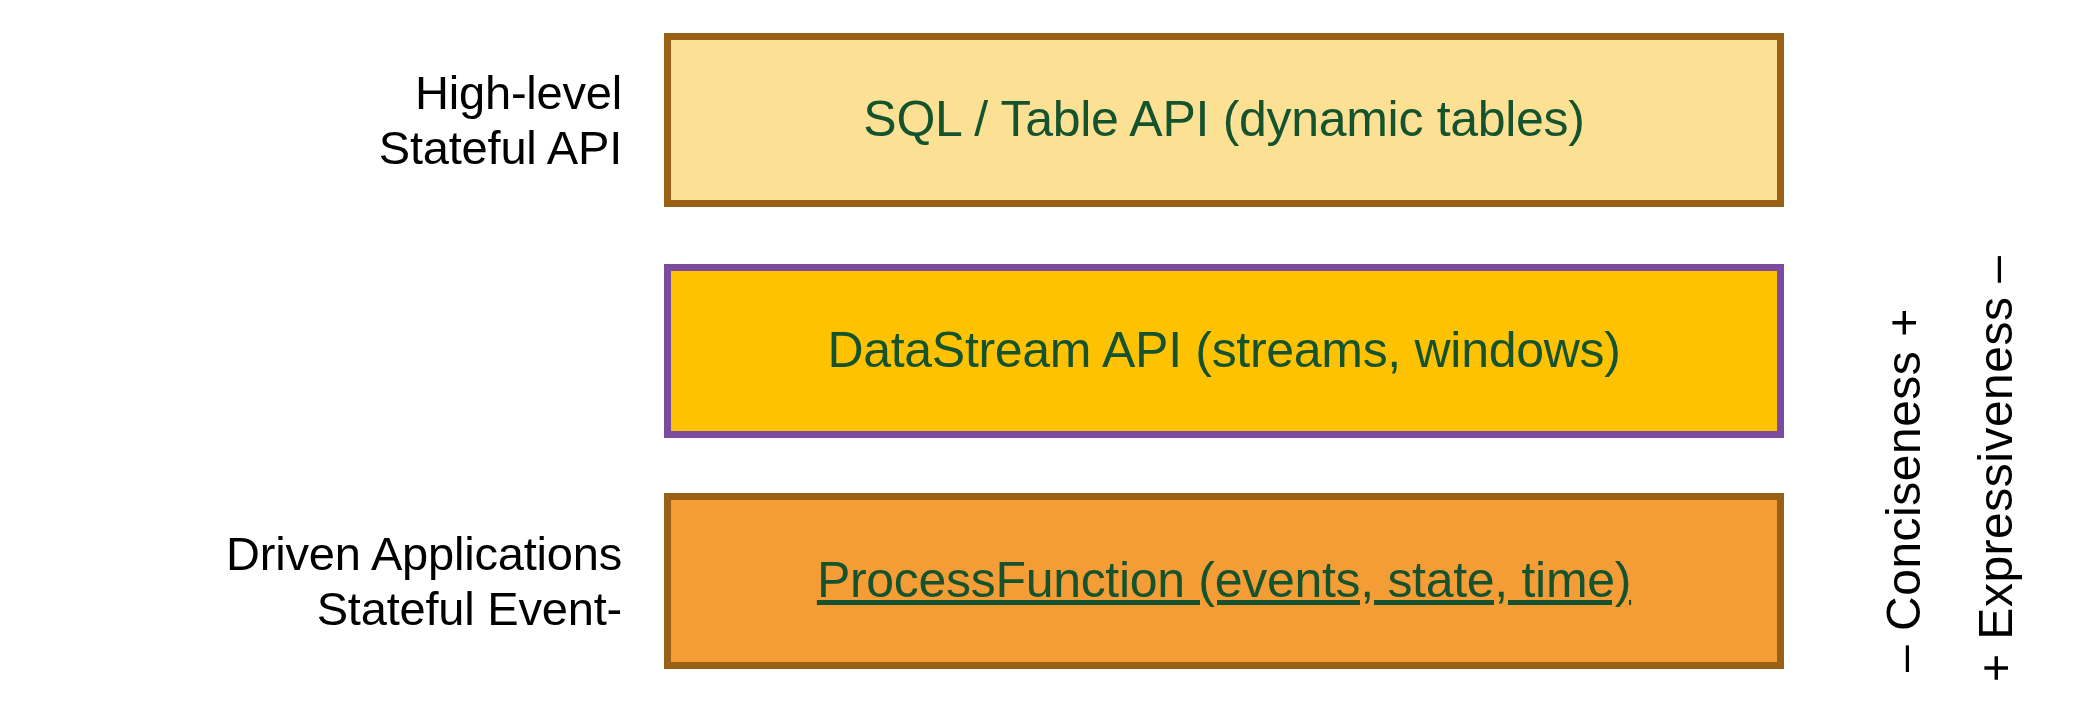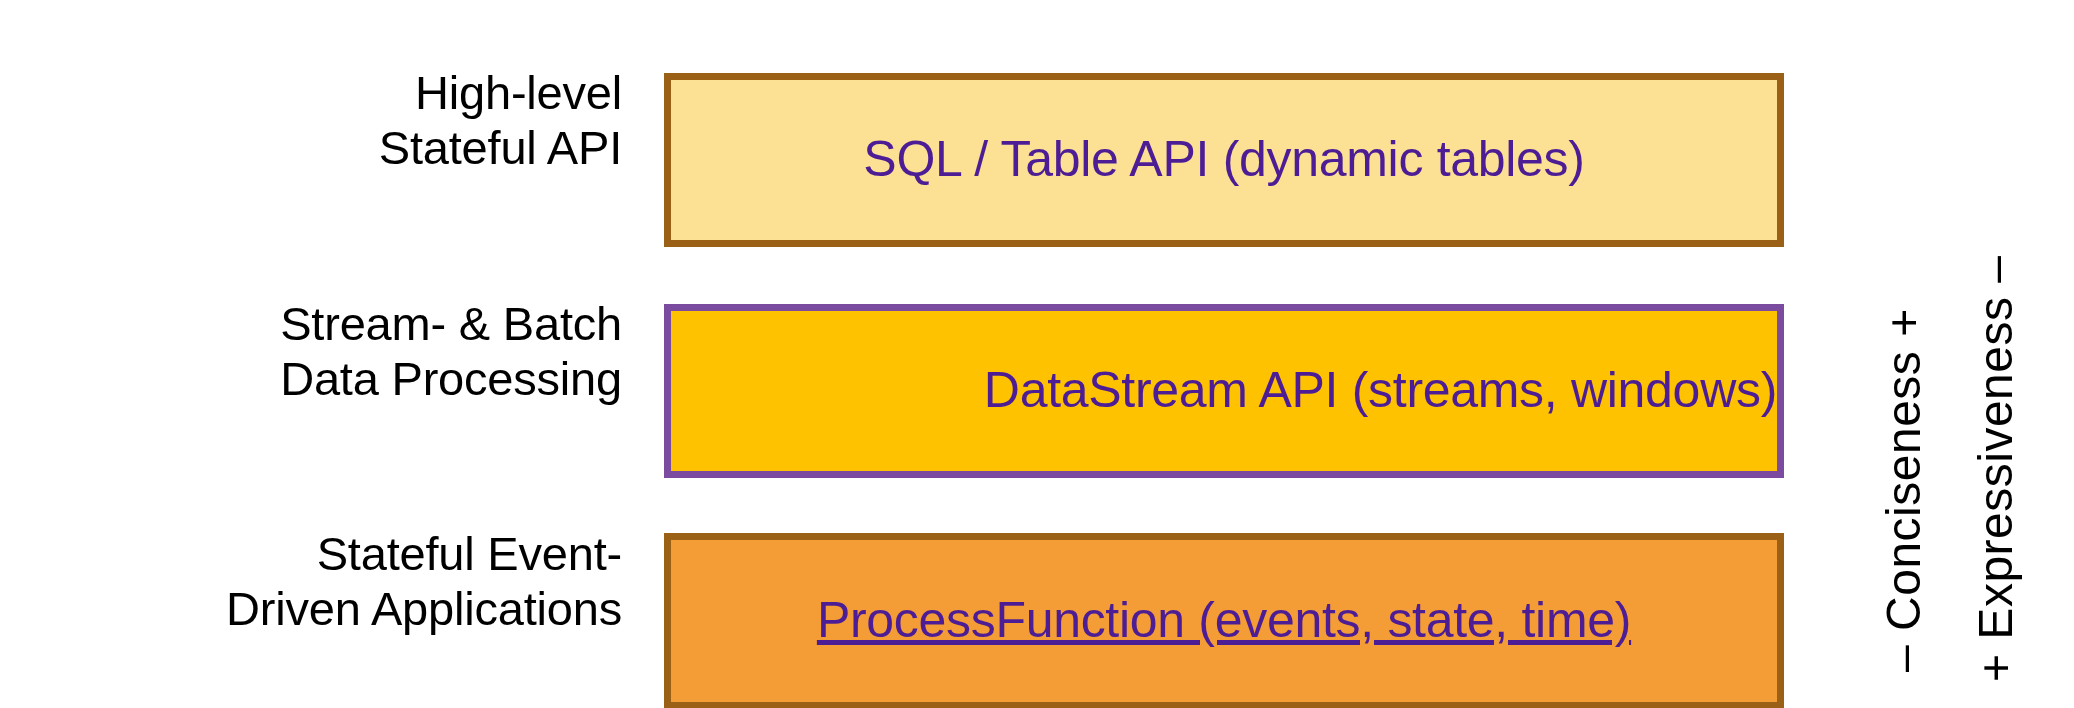--- a/index.html
+++ b/index.html
@@ -44,38 +44,37 @@
   .layer-box {
     position: absolute;
     left: 664px;
     width: 1120px;
     box-sizing: border-box;
     display: flex;
     align-items: center;
     justify-content: center;
     font-size: 50px;
     letter-spacing: -0.3px;
-    color: #4c1d95;
-    margin-top: 40px;
+    color: #14532d;
   }
   .layer-box .box-text {
     display: block;
     text-align: center;
     line-height: 1;
     padding-bottom: 2px;
   }
 
   
   #row-1 .side-label, #box-1 { }
   .row1-label { top: 33px;  height: 174px; }
   .row2-label { top: 264px; height: 174px; }
   .row3-label { top: 493px; height: 176px; }
 
   #box-1 { top: 33px;  height: 174px; }
-  #box-2 { top: 264px; height: 174px; justify-content: flex-end; }
+  #box-2 { top: 264px; height: 174px; }
   #box-3 { top: 493px; height: 176px; }
 
   
   .axis-label {
     position: absolute;
     transform-origin: 0 0;
     transform: rotate(-90deg);
     white-space: nowrap;
     font-size: 48px;
     letter-spacing: 0.5px;
@@ -99,31 +98,27 @@
 <div id="canvas">
 
   <div class="side-label row1-label">
     <span class="ln">High-level</span>
     <span class="ln">Stateful API</span>
   </div>
   <div class="layer-box" id="box-1" style="background:#FCE194; border:7px solid #9A6116;">
     <span class="box-text">SQL / Table API (dynamic tables)</span>
   </div>
 
-  <div class="side-label row2-label">
-    <span class="ln">Stream- &amp; Batch</span>
-    <span class="ln">Data Processing</span>
-  </div>
   <div class="layer-box" id="box-2" style="background:#FFC200; border:7px solid #7B4BA0;">
     <span class="box-text">DataStream API (streams, windows)</span>
   </div>
 
   <div class="side-label row3-label">
+    <span class="ln">Driven Applications</span>
     <span class="ln">Stateful Event-</span>
-    <span class="ln">Driven Applications</span>
   </div>
   <div class="layer-box" id="box-3" style="background:#F49C35; border:7px solid #9A6116;text-decoration:underline;">
     <span class="box-text">ProcessFunction (events, state, time)</span>
   </div>
 
   <div class="axis-label" id="axis-conciseness">– Conciseness +</div>
   <div class="axis-label" id="axis-expressiveness">+ Expressiveness –</div>
 
 </div>
 

